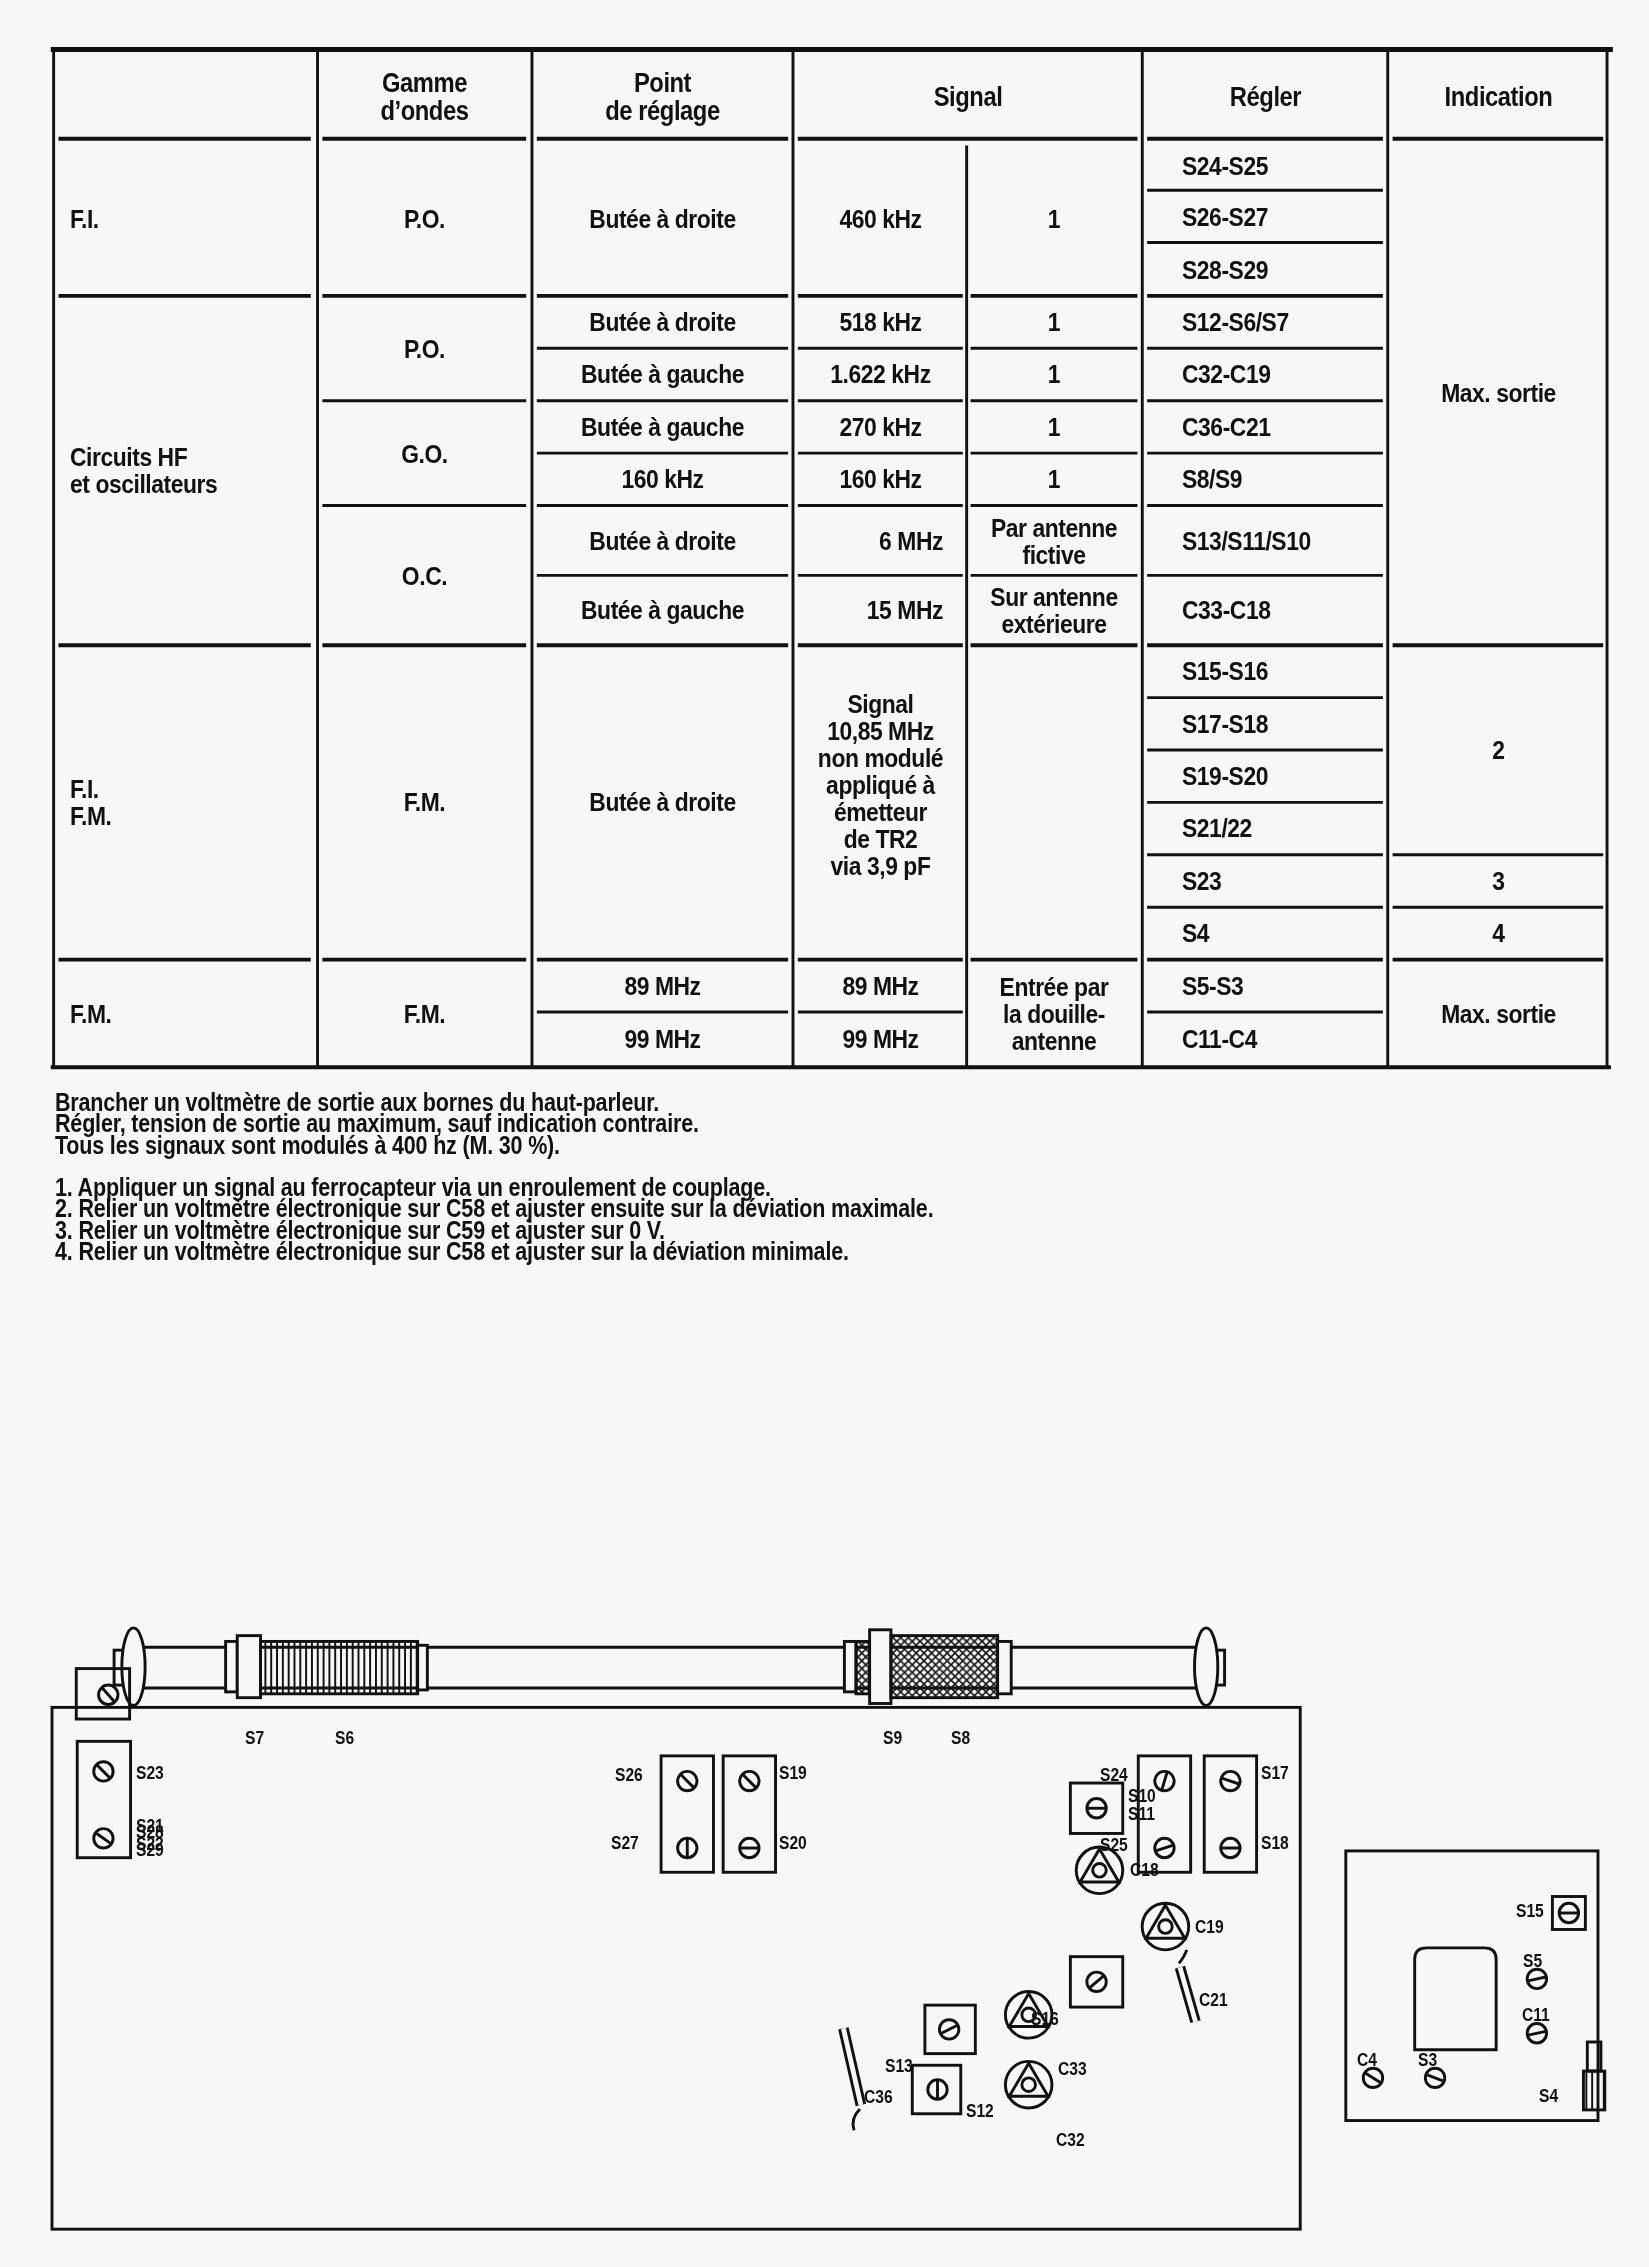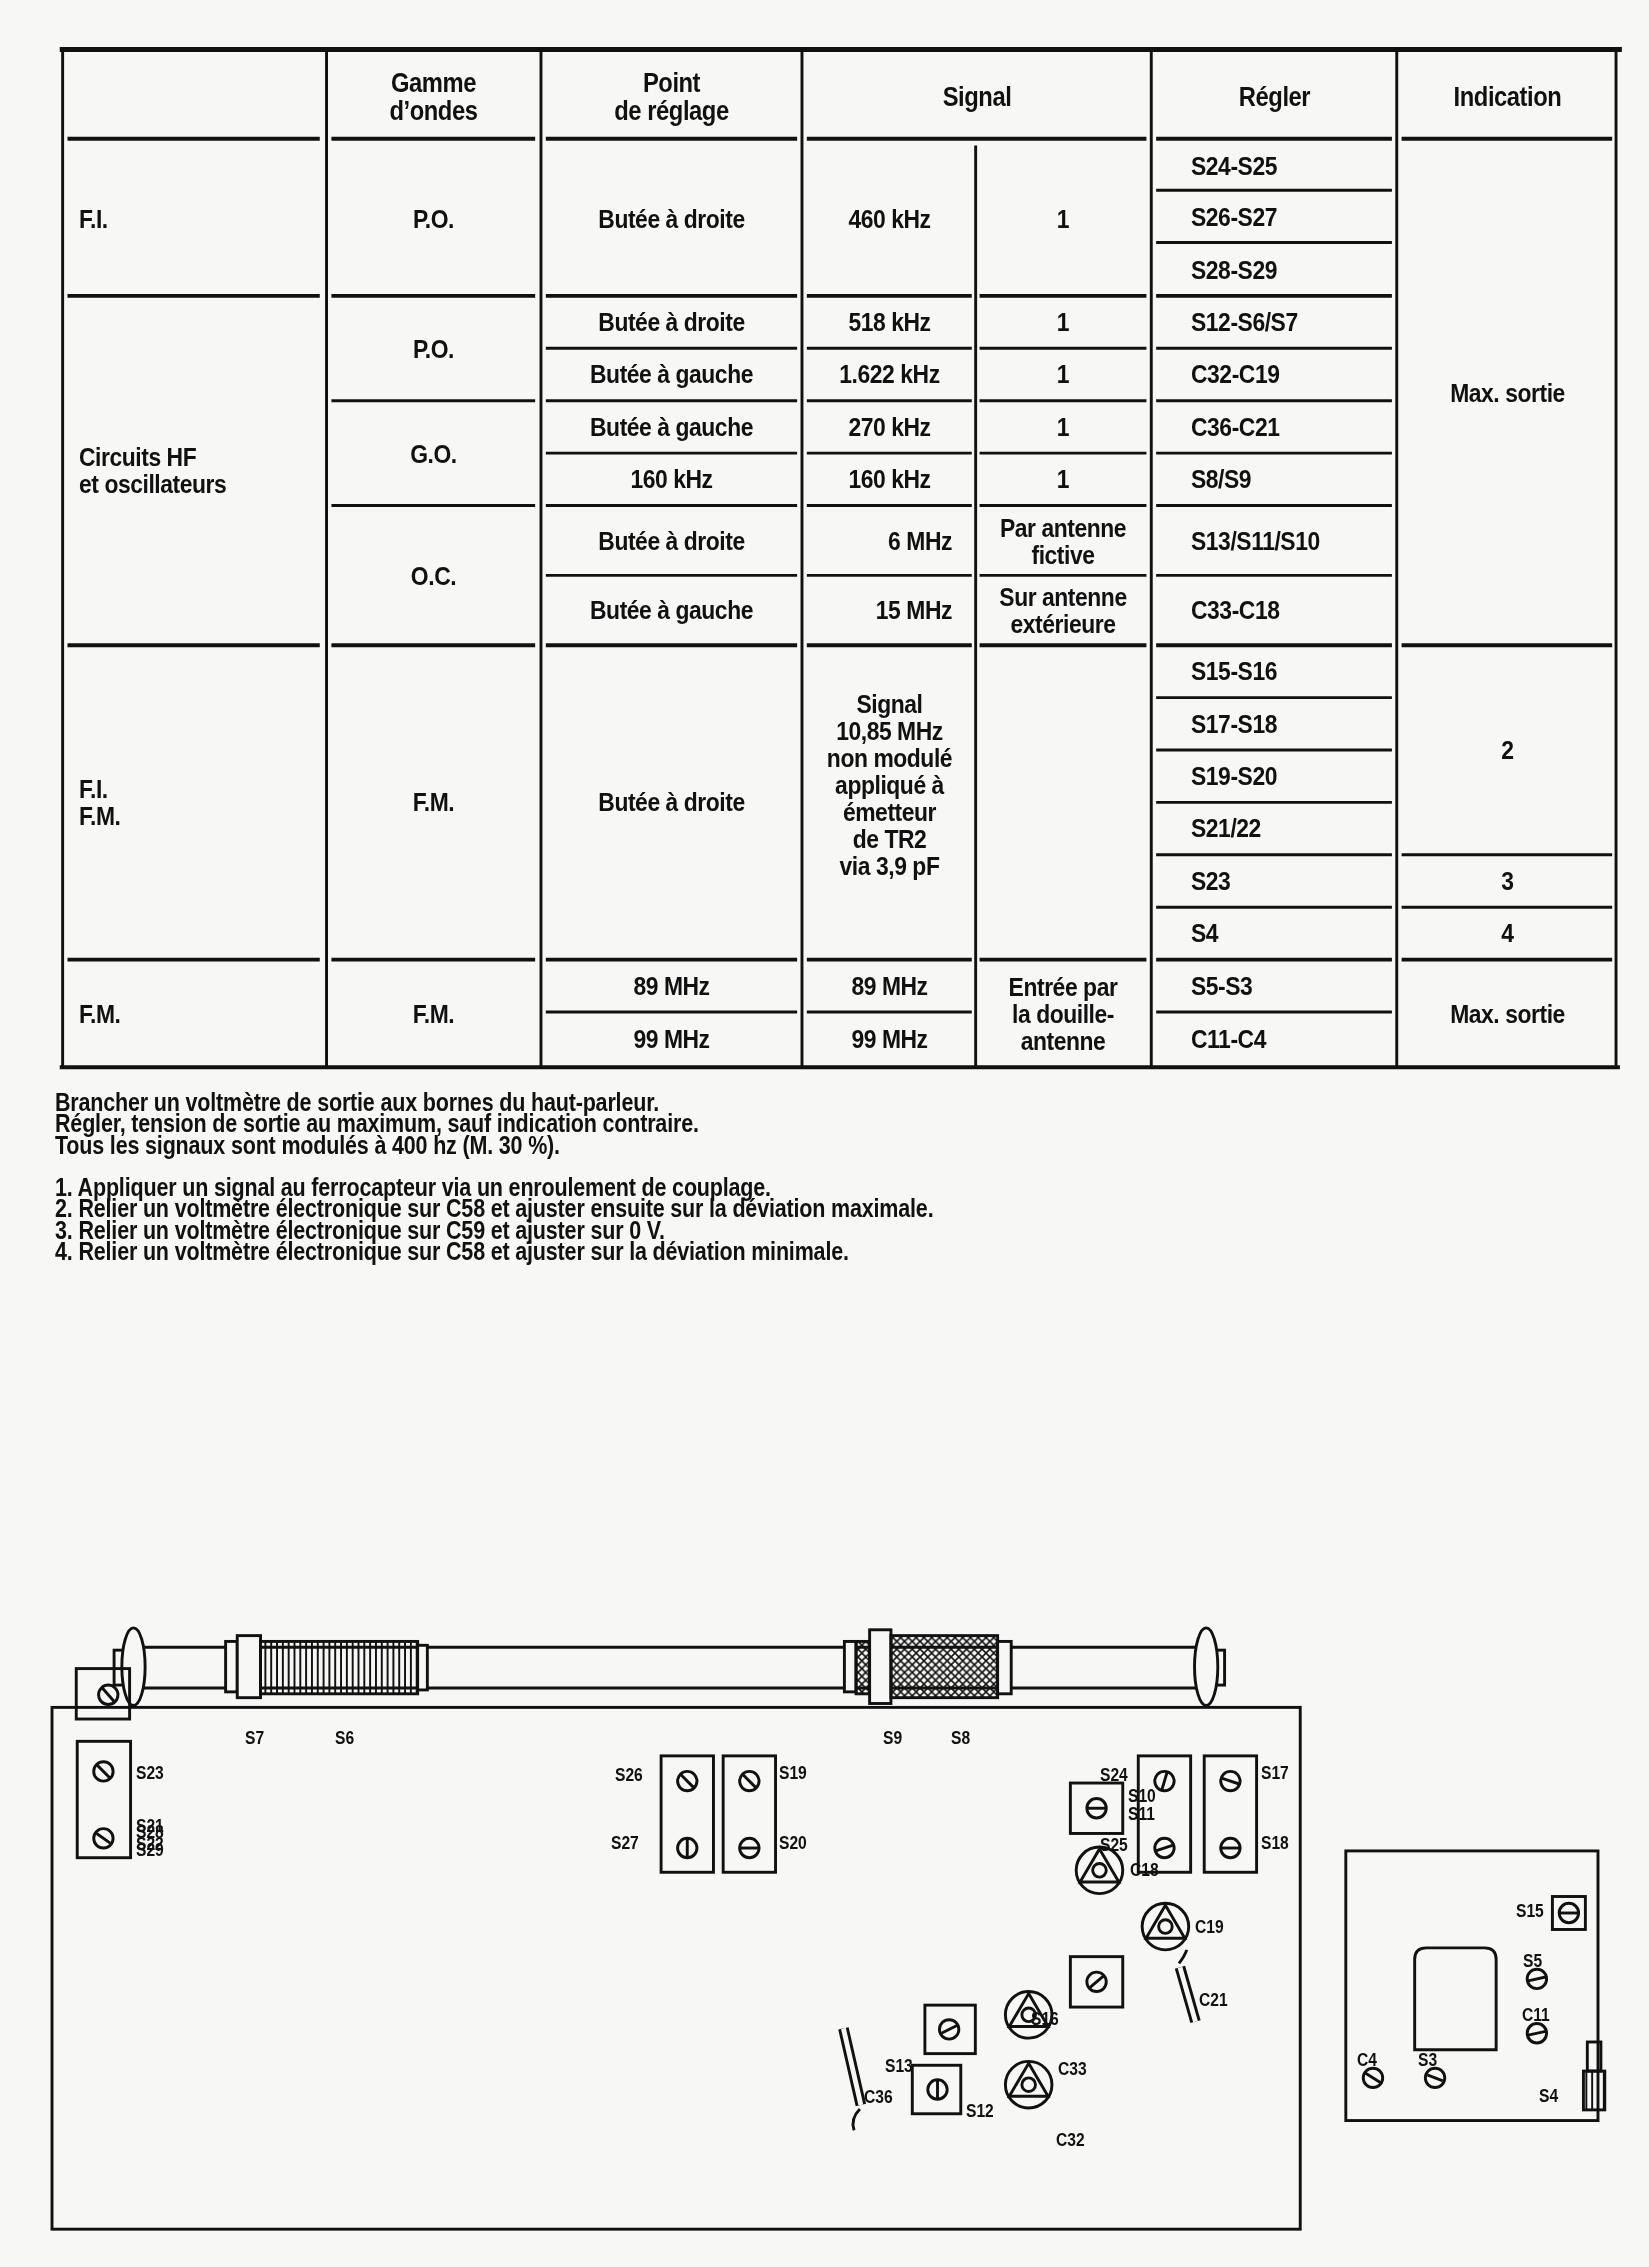--- a/index.html
+++ b/index.html
@@ -2,21 +2,21 @@
 <html><head>
 <meta charset="utf-8">
 <style>
   html, body { margin: 0; padding: 0; }
   body {
     width: 1650px; height: 2268px; position: relative; overflow: hidden;
     background: #f7f7f5;
     font-family: "Liberation Sans", sans-serif;
     color: #111;
   }
-  .tbl { position: absolute; left: 9px; top: 0; width: 1330px; height: 1077px; padding-left: 32px; }
+  .tbl { position: absolute; left: 0; top: 0; width: 1330px; height: 1077px; padding-left: 32px; }
   .tbl svg { position: absolute; left: 0; top: 0; }
   .cell {
     position: absolute; display: flex; align-items: center; justify-content: center;
     text-align: center; font-weight: bold; font-size: 26px; line-height: 27px;
     letter-spacing: -0.5px; transform: scaleX(0.88); transform-origin: center;
     white-space: pre-line;
   }
   .cell.left { justify-content: flex-start; text-align: left; transform-origin: left center; }
   .cell.right { justify-content: flex-end; text-align: right; transform-origin: right center; }
   .hdr { font-size: 27px; line-height: 28px; }

